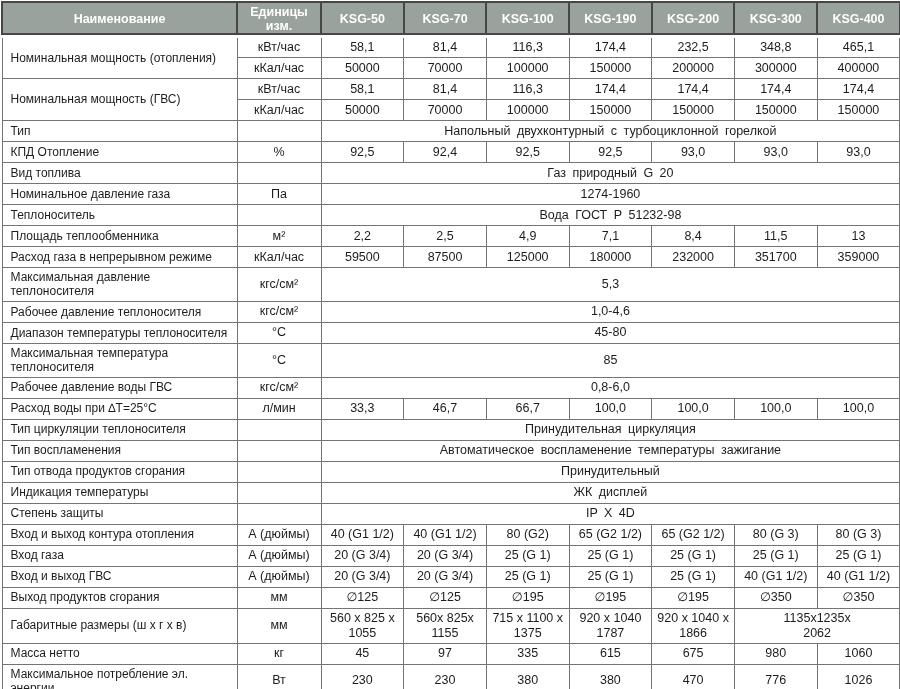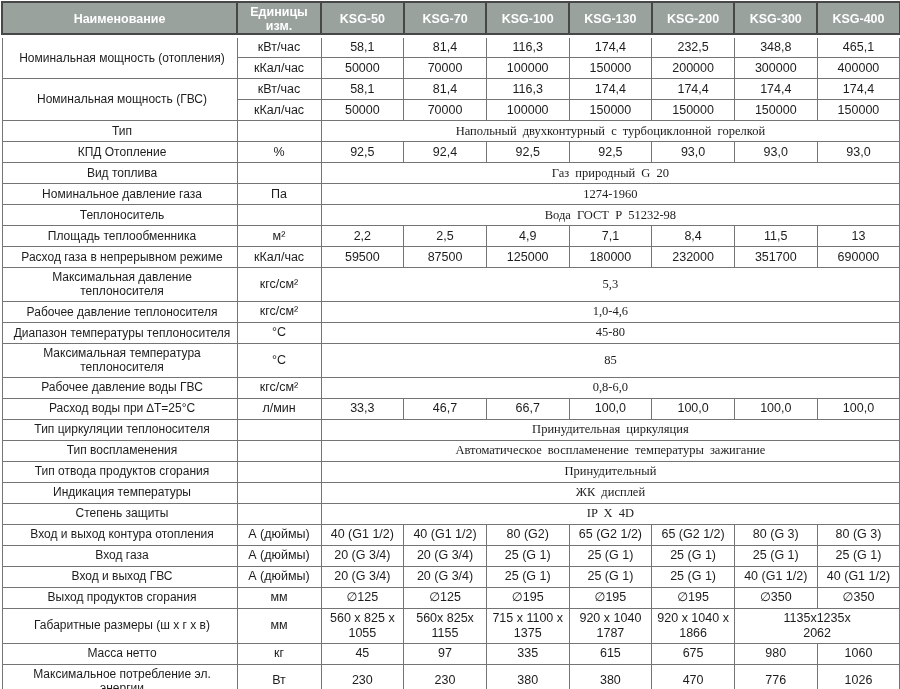--- a/index.html
+++ b/index.html
@@ -47,25 +47,25 @@
     color: var(--text);
     text-align: center;
     vertical-align: middle;
     padding: 2px 3px;
     height: 21px;
     line-height: 1.2;
     white-space: pre-line;
     overflow: hidden;
   }
   td.name {
-    text-align: center;
+    text-align: left;
     padding-left: 8px;
     font-size: 12px;
   }
-  td.span { word-spacing: 3px; font-family: Liberation Serif, serif; }
+  td.span { word-spacing: 3px; }
 </style>
 </head>
 <body>
 
 <div class="page">
   <table class="spec">
     <colgroup>
       <col class="c-name">
       <col class="c-unit">
       <col class="c-val">
@@ -76,21 +76,21 @@
         <col class="c-val">
         <col class="c-val">
     </colgroup>
     <thead>
       <tr>
           <th>Наименование</th>
           <th>Единицы изм.</th>
           <th>KSG-50</th>
           <th>KSG-70</th>
           <th>KSG-100</th>
-          <th>KSG-130</th>
+          <th>KSG-190</th>
           <th>KSG-200</th>
           <th>KSG-300</th>
           <th>KSG-400</th>
         </tr>
     </thead>
     <tbody>
         <tr>
           <td class="name" rowspan="2">Номинальная мощность (отопления)</td>
           <td class="unit">кВт/час</td>
           <td>58,1</td>
@@ -176,21 +176,21 @@
         </tr>
         <tr>
           <td class="name">Расход газа в непрерывном режиме</td>
           <td class="unit">кКал/час</td>
           <td>59500</td>
           <td>87500</td>
           <td>125000</td>
           <td>180000</td>
           <td>232000</td>
           <td>351700</td>
-          <td>690000</td>
+          <td>359000</td>
         </tr>
         <tr>
           <td class="name">Максимальная давление теплоносителя</td>
           <td class="unit">кгс/см²</td>
           <td class="span" colspan="7">5,3</td>
         </tr>
         <tr>
           <td class="name">Рабочее давление теплоносителя</td>
           <td class="unit">кгс/см²</td>
           <td class="span" colspan="7">1,0-4,6</td>

